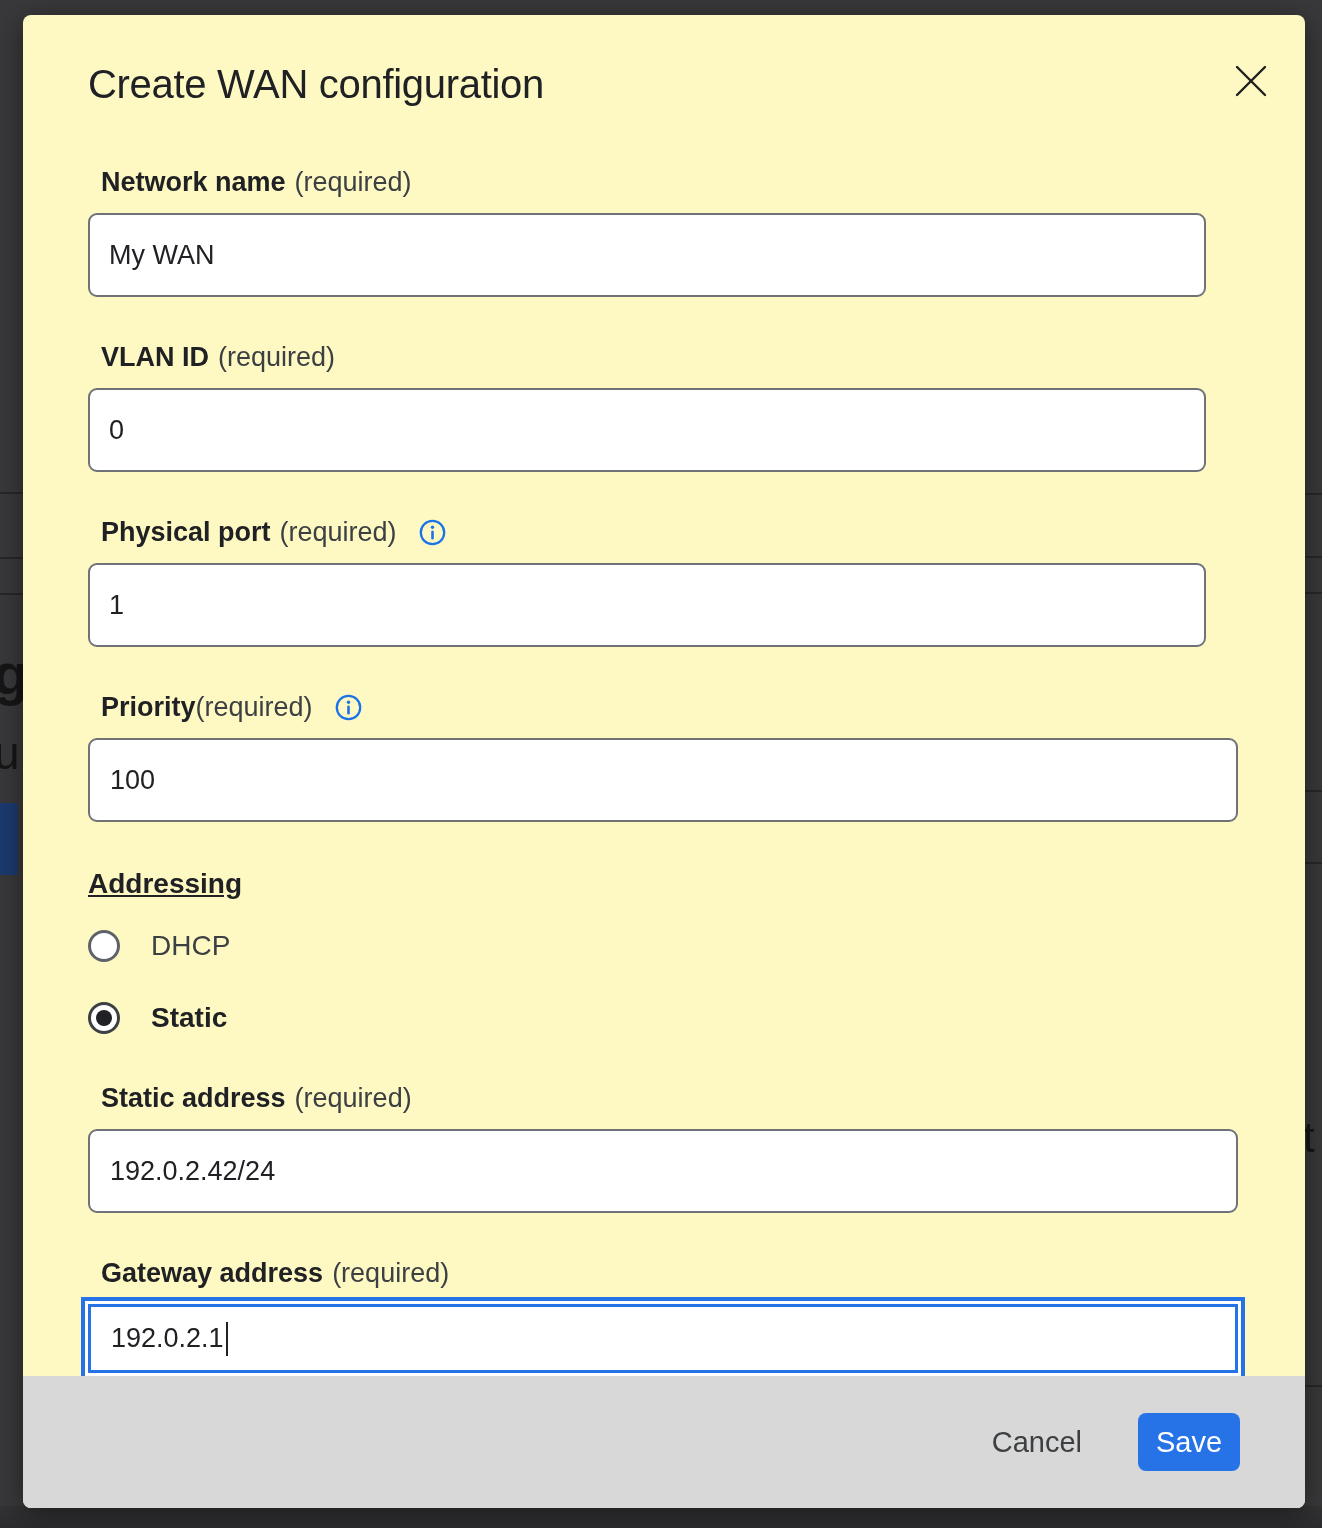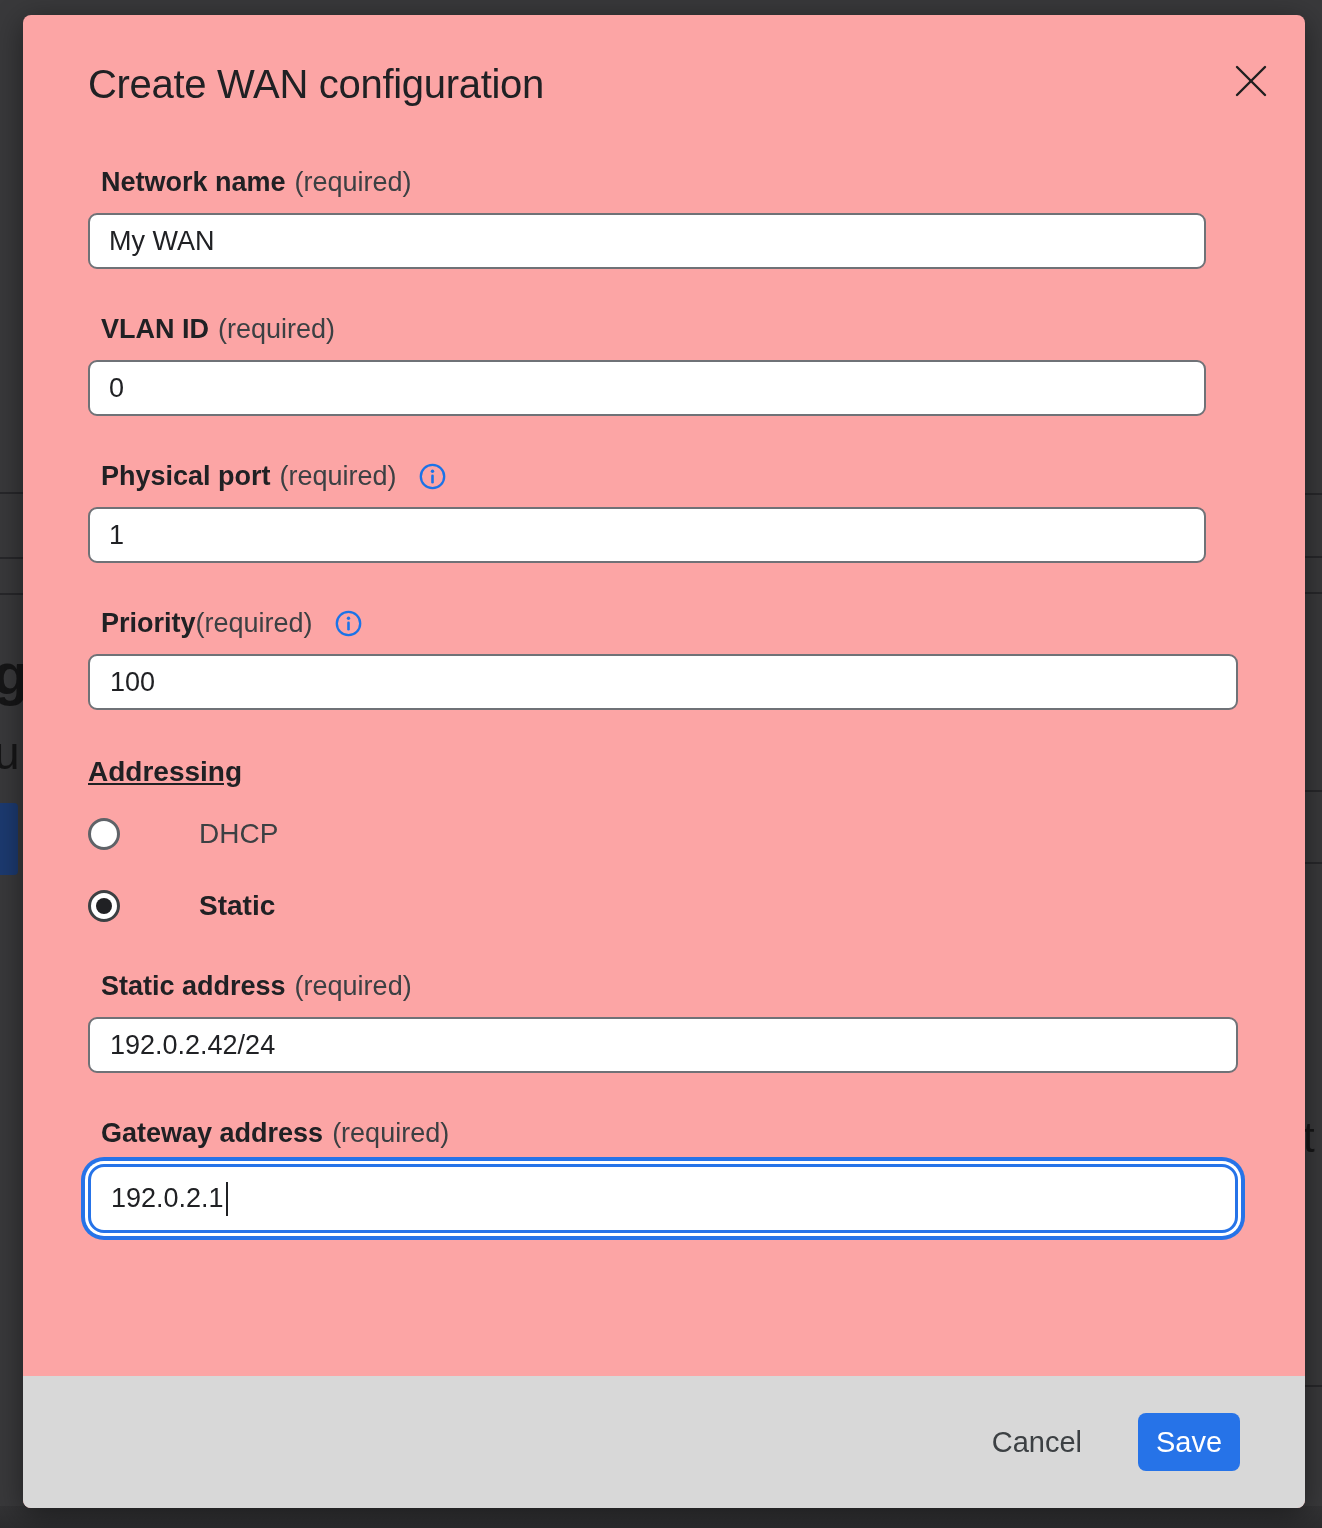--- a/index.html
+++ b/index.html
@@ -12,21 +12,21 @@
     -webkit-font-smoothing:antialiased;
   }
   
   .bg-frag{position:absolute;color:#161617;font-weight:700;}
   .bg-line{position:absolute;height:2px;background:#27272a;}
   .bg-blue-rect{position:absolute;left:0;top:803px;width:18px;height:72px;background:#1c3a70;border-radius:0 4px 4px 0;}
   .bg-bottom-shade{position:absolute;left:0;bottom:0;width:100%;height:22px;background:linear-gradient(#333335,#2c2c2e);}
   
   .modal{
     position:absolute;left:23px;top:15px;width:1282px;height:1493px;
-    background:#fca5a5;border-radius:8px;
+    background:#fef9c3;border-radius:8px;
     box-shadow:0 6px 30px rgba(0,0,0,.45);
     overflow:hidden;
   }
   .modal-content{padding:0 65px;position:relative;}
   .dialog-title{
     margin:45px 0 0;font-size:40px;font-weight:400;color:#202124;
     letter-spacing:-0.3px;line-height:48px;
   }
   .close-btn{
     position:absolute;top:44px;right:32px;width:44px;height:44px;
@@ -37,35 +37,35 @@
   .field-label{
     margin:44px 13px 15px;font-size:27px;color:#202124;line-height:32px;
     display:flex;align-items:center;
   }
   .field-label.first{margin-top:58px;}
   .label-strong{font-weight:700;}
   .label-required{font-weight:400;color:#3c4043;margin-left:9px;}
   .label-required.tight{margin-left:0;}
   .info-wrap{margin-left:22px;display:inline-flex;align-items:center;}
   .text-input{
-    box-sizing:border-box;width:1118px;height:56px;
+    box-sizing:border-box;width:1118px;height:84px;
     border:2px solid #6f7277;border-radius:9px;
     display:flex;align-items:center;
     padding:0 19px;font-size:27px;color:#202124;background:#fff;
   }
   .text-input.wide{width:1150px;padding-left:20px;}
   .text-input.focused{
-    border:3px solid #2673e8;border-radius:16px;
+    border:3px solid #2673e8;border-radius:0;
     box-shadow:0 0 0 3px #ffffff,0 0 0 7px #2673e8;
     height:69px;
   }
   .caret{display:inline-block;width:2px;height:34px;background:#202124;margin-left:2px;}
   
   .section-heading{margin:46px 0 0;font-size:28px;font-weight:700;color:#202124;text-decoration:underline;}
-  .radio-row{display:flex;align-items:center;margin-top:30px;cursor:pointer;gap:48px;}
+  .radio-row{display:flex;align-items:center;margin-top:30px;cursor:pointer;}
   .radio-row.second{margin-top:40px;}
   .radio{
     box-sizing:border-box;width:32px;height:32px;border-radius:50%;
     border:3px solid #5f6368;background:#fff;flex:0 0 auto;
     display:flex;align-items:center;justify-content:center;
   }
   .radio.selected{border-color:#3c4043;}
   .radio.selected::after{
     content:"";width:16px;height:16px;border-radius:50%;background:#202124;
   }

